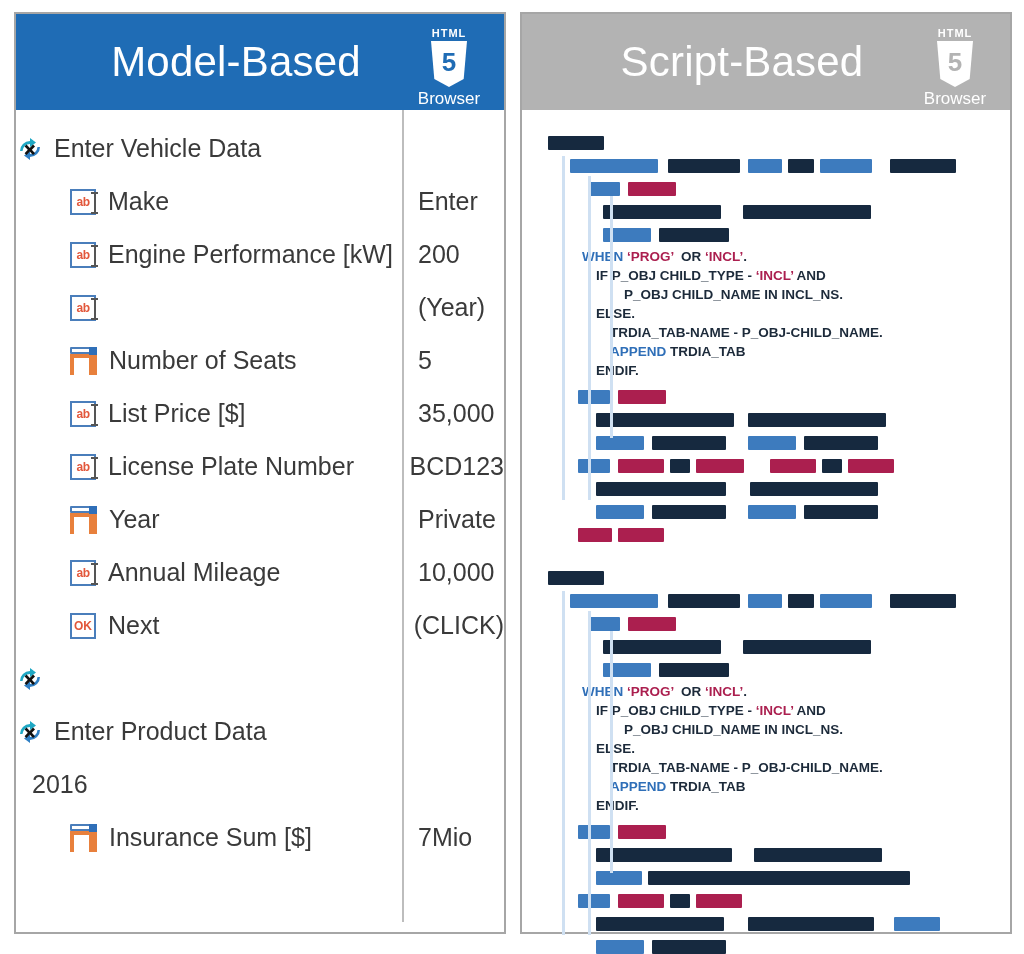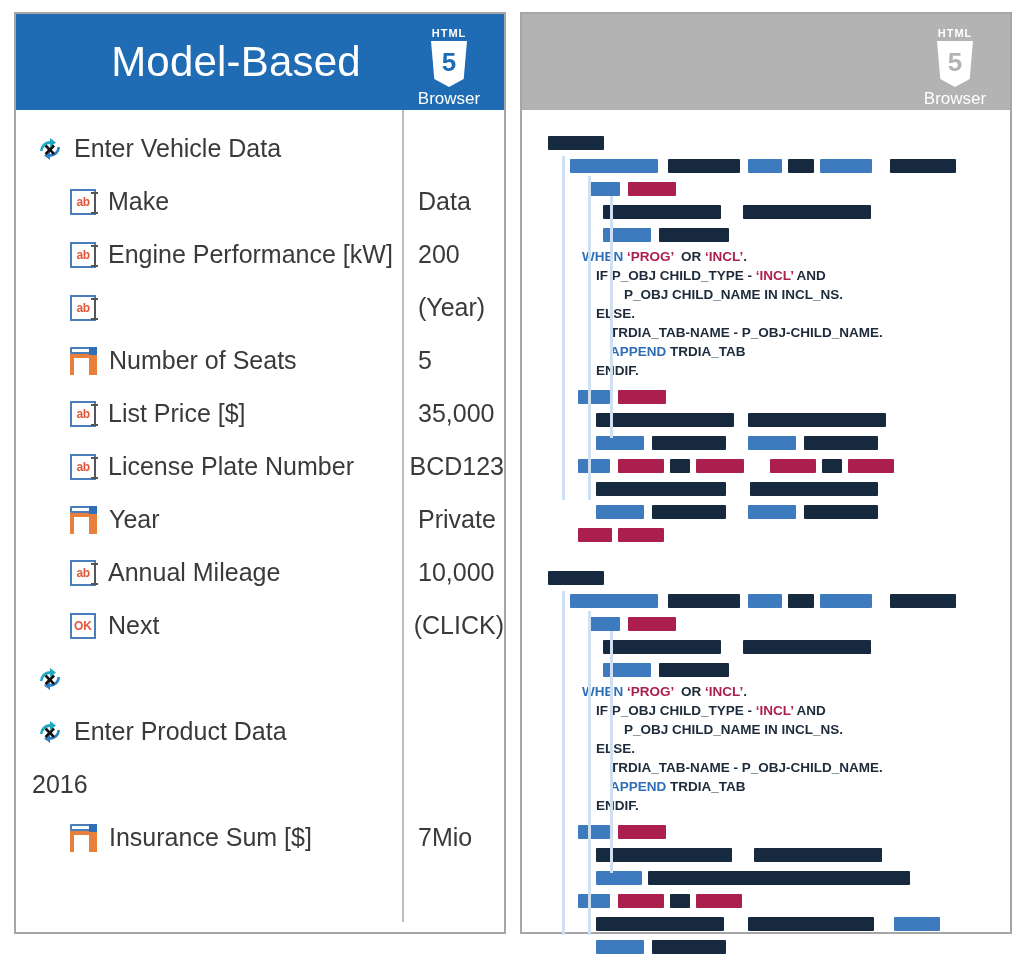--- a/index.html
+++ b/index.html
@@ -70,21 +70,20 @@
   }
   .tree-list { padding: 12px 0 0 0; }
 
   .tree-row {
     display: flex; align-items: center;
     height: 53px;
   }
   .tree-row .cell-label {
     display: flex; align-items: center;
     width: 386px;
-    padding-left: 20px;
   }
   .tree-row.child .cell-label { padding-left: 54px; }
   .tree-row .cell-value {
     padding-left: 16px;
     font-size: 25px; color: #3a3a3a;
     white-space: nowrap;
   }
   .row-text {
     font-size: 25px; color: #3a3a3a;
     margin-left: 12px; white-space: nowrap;
@@ -208,21 +207,21 @@
           <div class="tree-row child">
             <div class="cell-label">
               <span class="ico ico-field">
                 <span class="ab">ab</span>
                 <span class="caret">
                   <i></i>
                 </span>
               </span>
               <span class="row-text">Make</span>
             </div>
-            <div class="cell-value">Data</div>
+            <div class="cell-value">Enter</div>
           </div>
           <div class="tree-row child">
             <div class="cell-label">
               <span class="ico ico-field">
                 <span class="ab">ab</span>
                 <span class="caret">
                   <i></i>
                 </span>
               </span>
               <span class="row-text">Engine Performance [kW]</span>
@@ -348,20 +347,21 @@
               <span class="row-text">Insurance Sum [$]</span>
             </div>
             <div class="cell-value">7Mio</div>
           </div>
         </div>
     </div>
   </section>
 
   <section class="panel" id="panel-script">
     <div class="panel-header">
+      <div class="panel-title">Script-Based</div>
       <div class="html5-badge">
         <div class="html5-word">HTML</div>
         <div class="html5-shield">
           <svg viewBox="0 0 40 46" aria-hidden="true">
             <path d="M2 0 h36 l-3.3 38 L20 46 L5.3 38 Z" fill="#ffffff"></path>
           </svg>
           <span class="html5-five">5</span>
         </div>
         <div class="html5-caption">Browser</div>
       </div>

